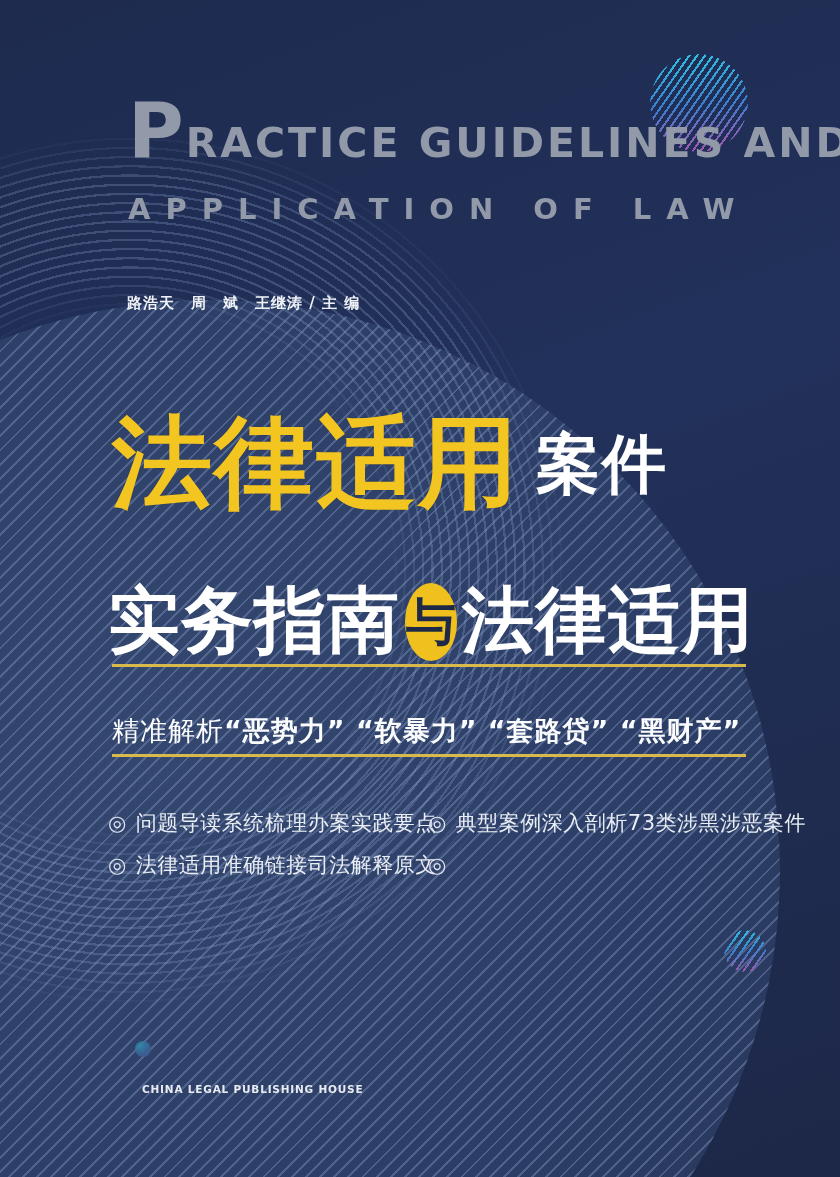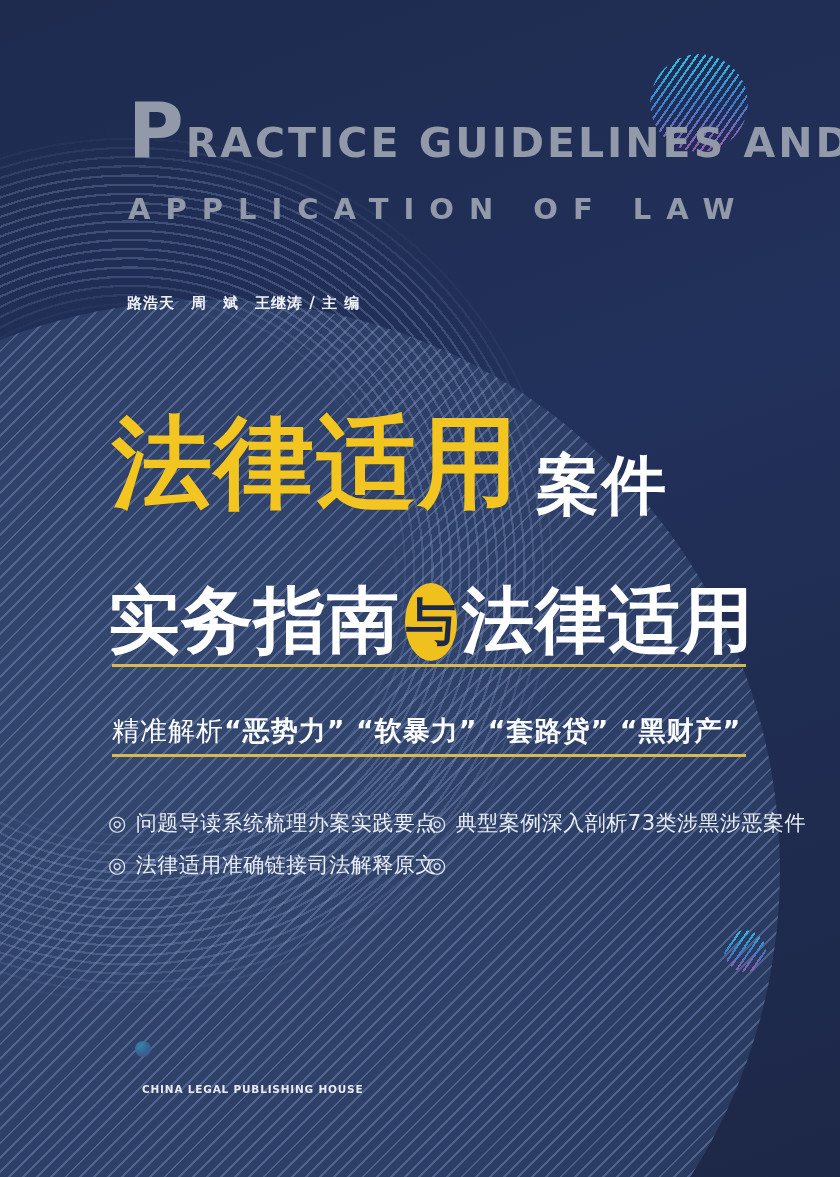--- a/index.html
+++ b/index.html
@@ -54,21 +54,21 @@
     color:#eef1f6;font-size:15px;font-weight:700;letter-spacing:1px;white-space:nowrap;
   }
   
   .title-row1{
     position:absolute;left:112px;top:408px;z-index:5;
     display:flex;align-items:flex-end;white-space:nowrap;
     font-family:"Liberation Serif","DejaVu Serif",serif;
   }
   .t-yellow{color:#f2c520;font-size:100px;font-weight:900;line-height:1.12;letter-spacing:2px;
     text-shadow:0 0 1px rgba(0,0,0,.25);}
-  .t-white-sm{color:#ffffff;font-size:64px;font-weight:800;line-height:1;margin-left:16px;margin-bottom:2px;letter-spacing:2px;}
+  .t-white-sm{color:#ffffff;font-size:64px;font-weight:800;line-height:1;margin-left:16px;margin-bottom:23px;letter-spacing:2px;}
   .title-row2{
     position:absolute;left:108px;top:582px;z-index:5;
     display:flex;align-items:center;white-space:nowrap;
     font-family:"Liberation Serif","DejaVu Serif",serif;
   }
   .t-white-lg{color:#ffffff;font-size:72px;font-weight:800;line-height:1.1;letter-spacing:1px;}
   .conj-badge{
     display:flex;align-items:center;justify-content:center;
     width:52px;height:78px;border-radius:50%;
     background:#f0c11e;margin:0 5px;

